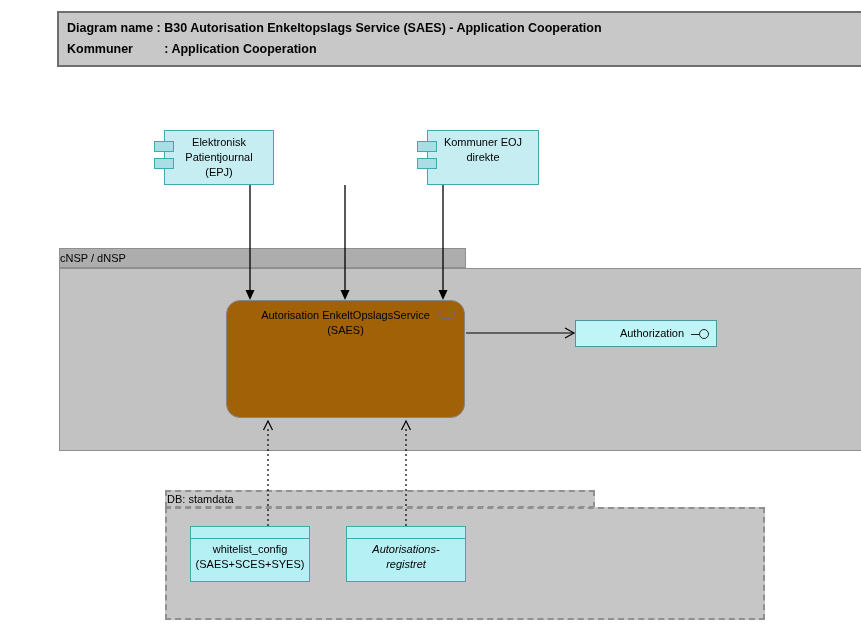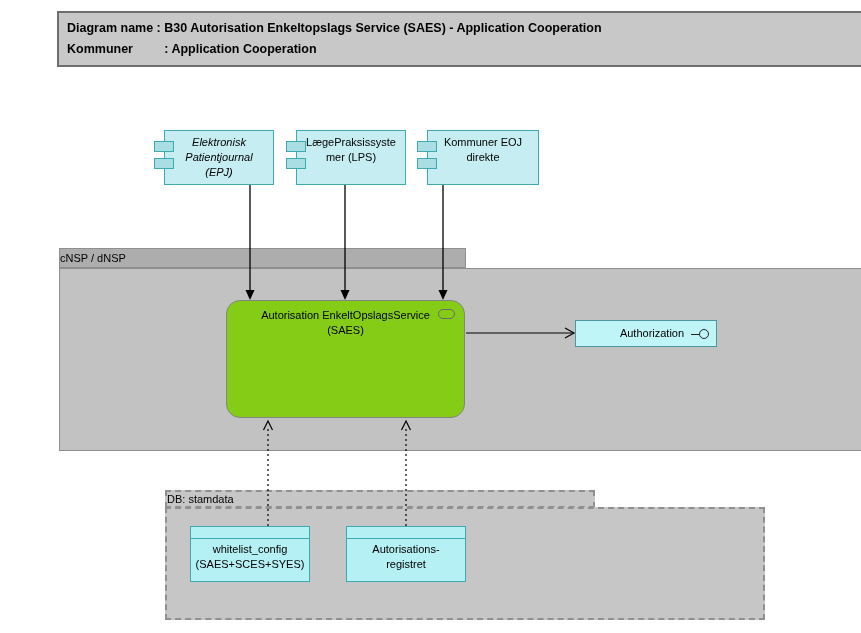--- a/index.html
+++ b/index.html
@@ -13,21 +13,21 @@
     background:#c8c8c8;border:2px solid #6e6e6e;box-sizing:border-box;
     padding:5px 0 0 8px;font-size:12.5px;font-weight:bold;line-height:21px;
   }
   .title-line{white-space:pre-wrap;}
   
   .comp{
     position:absolute;top:130px;height:55px;box-sizing:border-box;
     background:#c6eef2;border:1px solid #3fa9b0;
     text-align:center;padding-top:4px;font-size:11px;line-height:15px;
   }
-  .comp-epj{left:116px;width:110px;font-style:italic;}
+  .comp-epj{left:116px;width:110px;}
   .comp-lps{left:248px;width:110px;}
   .comp-kom{left:379px;width:112px;}
   .port{
     position:absolute;width:20px;height:11px;box-sizing:border-box;
     background:#a9dfe4;border:1px solid #3fa9b0;left:-11px;
   }
   .port1{top:10px;} .port2{top:27px;}
   .lbl{white-space:pre-line;}
   
   .nsp-tab{
@@ -35,21 +35,21 @@
     background:#adadad;border:1px solid #8f8f8f;
     font-size:11px;line-height:18px;
   }
   .nsp-body{
     position:absolute;left:11px;top:268px;width:816px;height:183px;box-sizing:border-box;
     background:#c2c2c2;border:1px solid #8f8f8f;
   }
   
   .saes{
     position:absolute;left:178px;top:300px;width:239px;height:118px;box-sizing:border-box;
-    background:#84cc16;border:1.5px solid #858585;border-radius:14px;
+    background:#a16207;border:1.5px solid #858585;border-radius:14px;
     text-align:center;padding-top:7px;font-size:11px;line-height:15px;
   }
   .svc-icon{
     position:absolute;top:8px;right:9px;width:17px;height:10px;box-sizing:border-box;
     border:1.5px solid #6a6a6a;border-radius:6px;background:transparent;
   }
   
   .auth{
     position:absolute;left:527px;top:320px;width:142px;height:27px;box-sizing:border-box;
     background:#c0f5f8;border:1px solid #4f979e;
@@ -76,46 +76,40 @@
     position:absolute;top:526px;width:120px;height:56px;box-sizing:border-box;
     background:#b5f0f4;border:1px solid #3fa9b0;
     text-align:center;font-size:11px;line-height:15px;padding-left:28px;
   }
   .dataobj .strip{
     position:absolute;left:0;top:0;right:0;height:11px;
     border-bottom:1px solid #3fa9b0;background:#b5f0f4;
   }
   .dataobj .lbl{position:absolute;left:0;right:0;top:15px;}
   .obj-wl{left:142px;}
-  .obj-ar{left:298px;}
+  .obj-ar{left:298px;font-style:italic;}
   
   .relations{position:absolute;left:0;top:0;width:861px;height:633px;pointer-events:none;}
 </style>
 </head>
 <body>
 
 <div class="canvas">
 
   <div class="title-box">
     <div class="title-line">Diagram name : B30 Autorisation Enkeltopslags Service (SAES) - Application Cooperation</div>
     <div class="title-line">Kommuner         : Application Cooperation</div>
   </div>
 
   <div class="comp comp-epj">
     <div class="port port1"></div>
     <div class="port port2"></div>
     <div class="lbl">Elektronisk
 Patientjournal
 (EPJ)</div>
-  </div>
-  <div class="comp comp-lps">
-    <div class="port port1"></div>
-    <div class="port port2"></div>
-    <div class="lbl">LægePraksissyste
-mer (LPS)</div>
   </div>
   <div class="comp comp-kom">
     <div class="port port1"></div>
     <div class="port port2"></div>
     <div class="lbl">Kommuner EOJ
 direkte</div>
   </div>
 
   <div class="nsp-tab">
     <span class="lbl">cNSP / dNSP</span>

